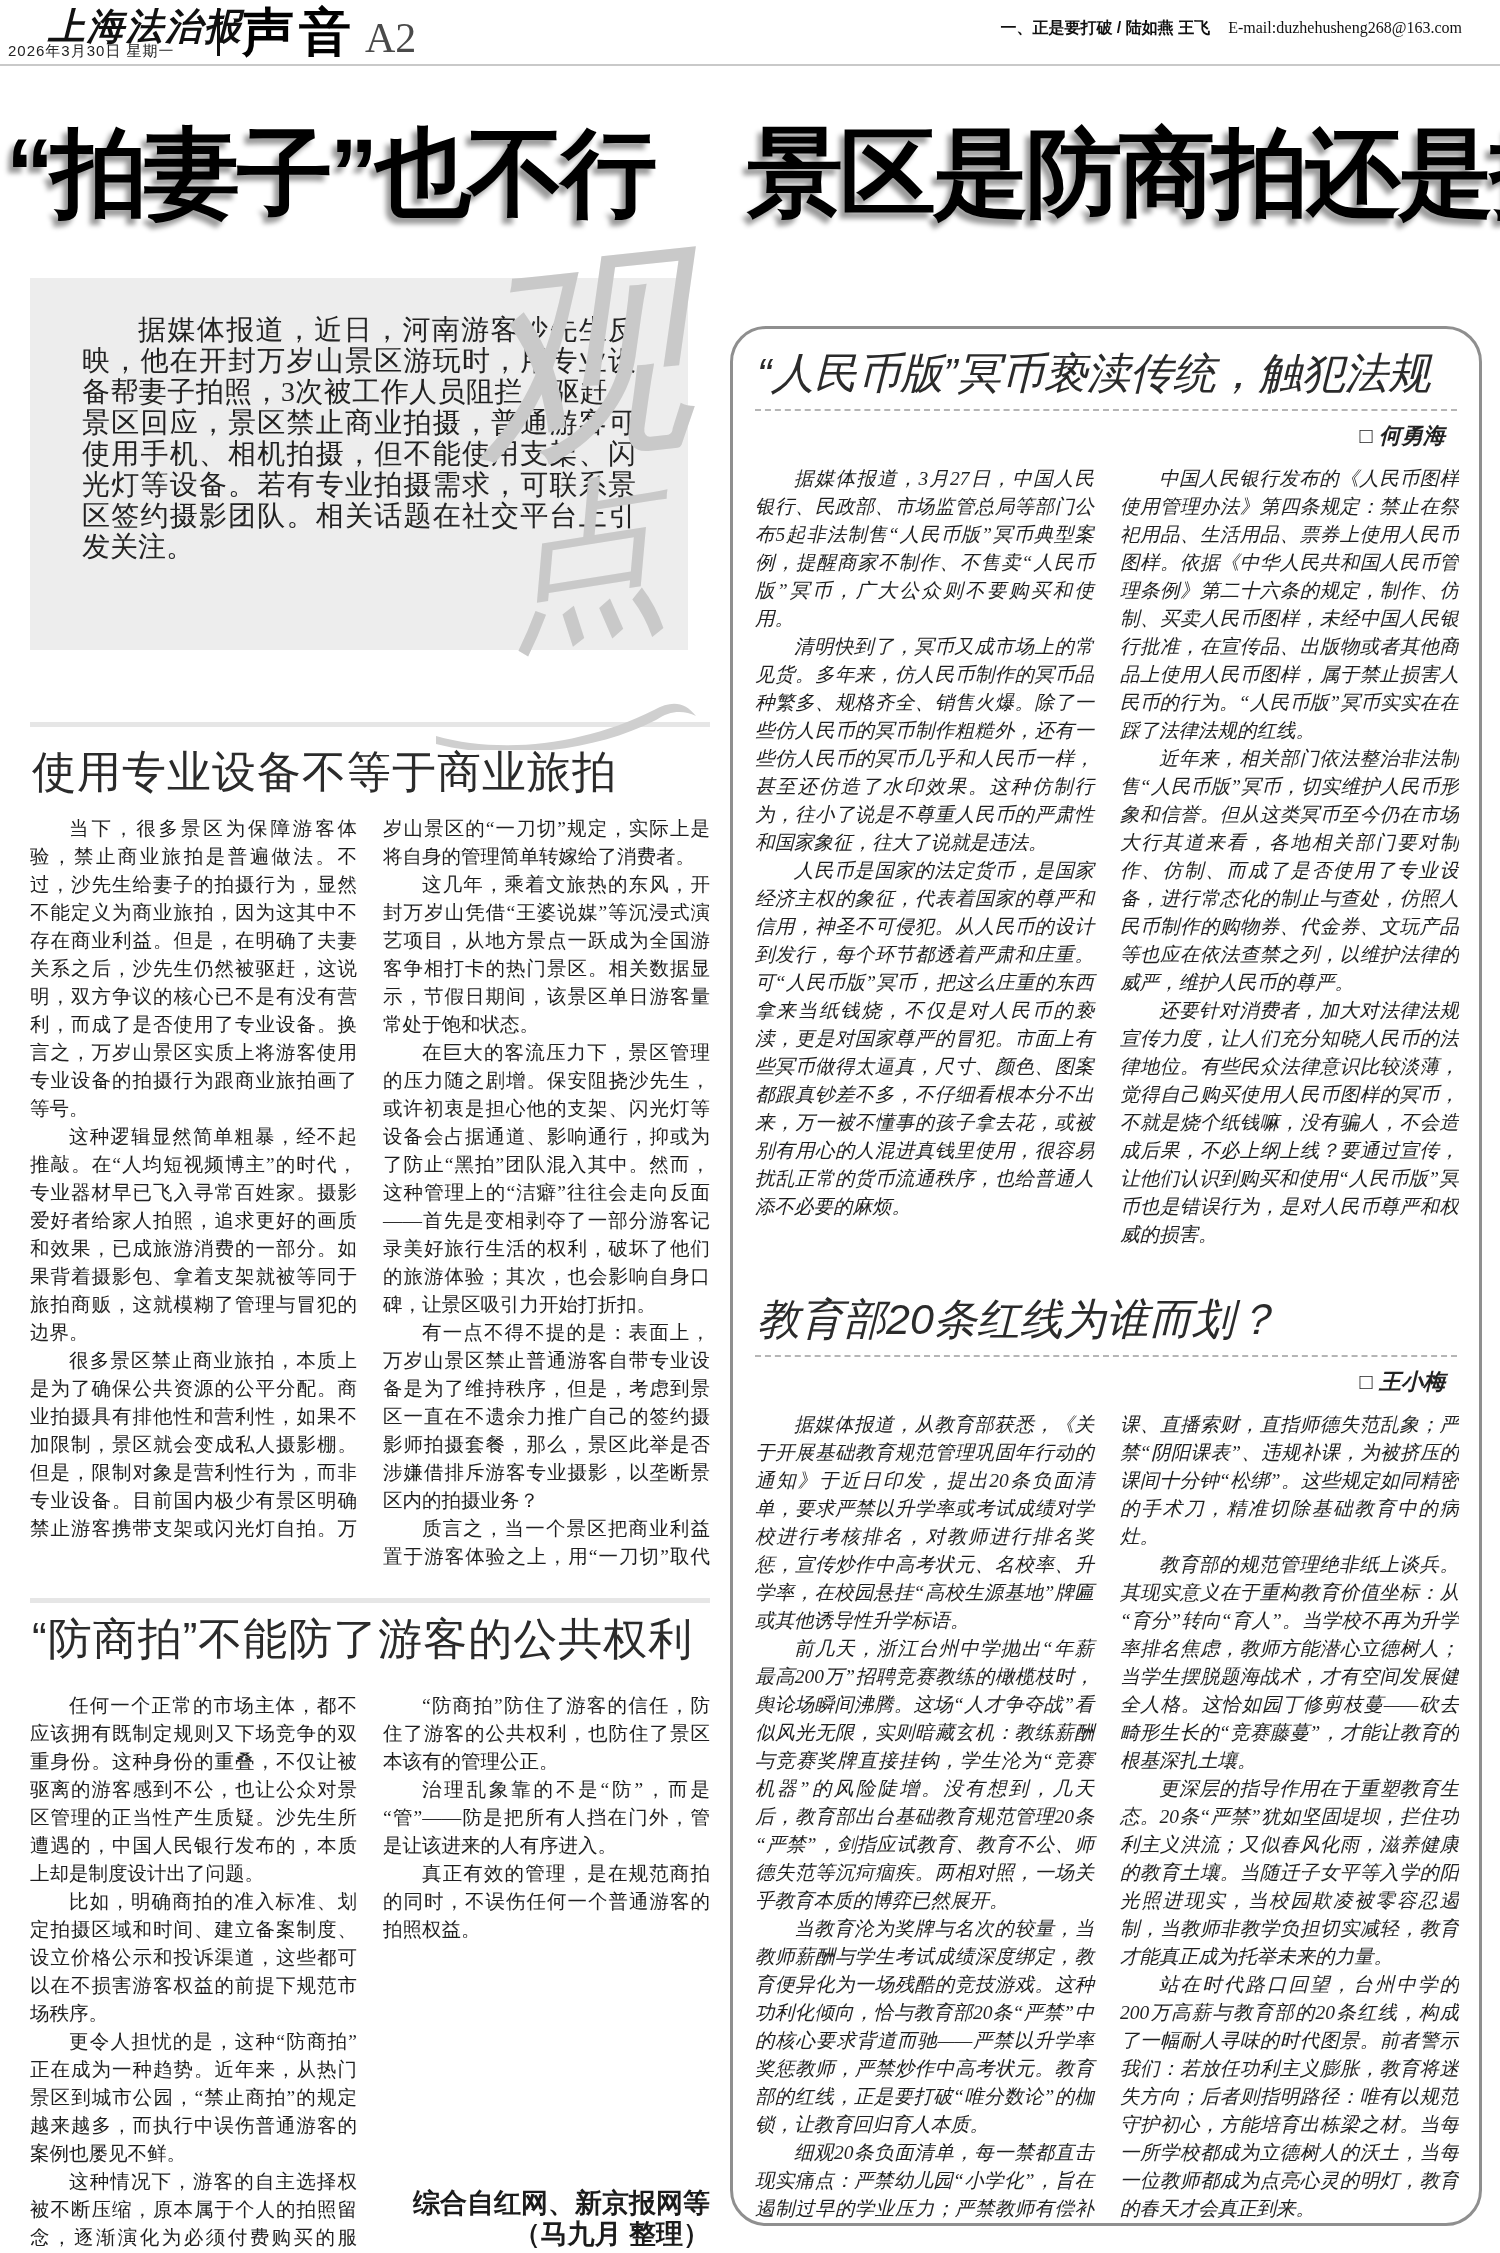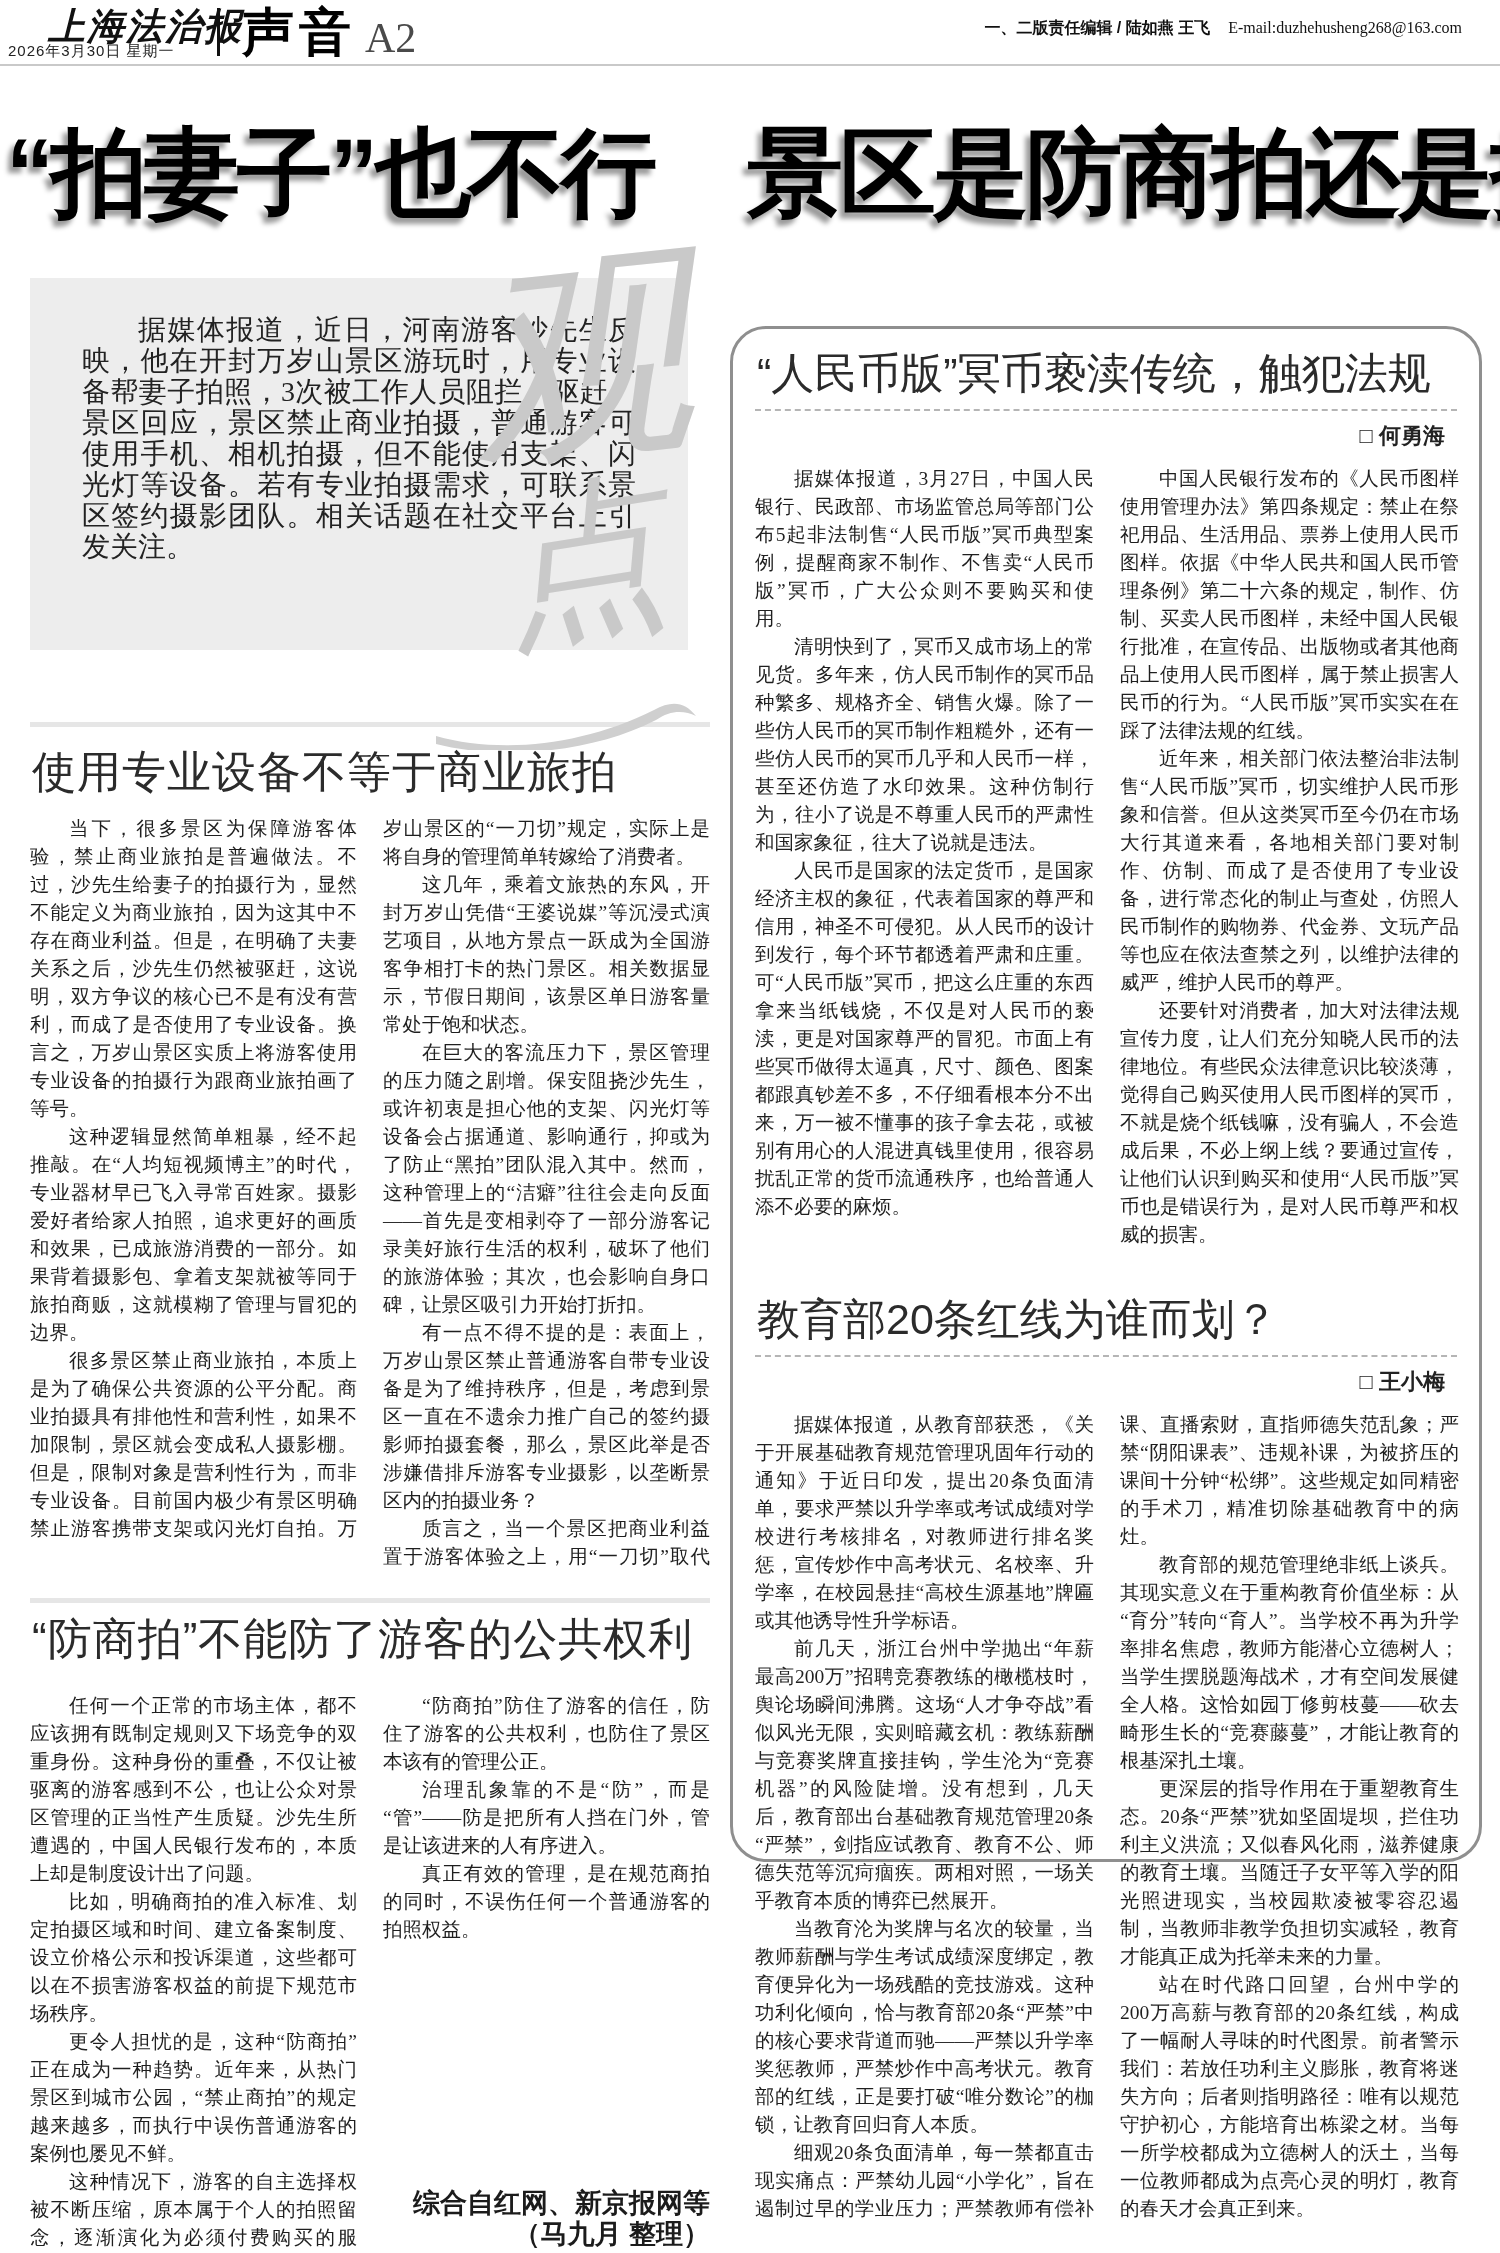--- a/index.html
+++ b/index.html
@@ -49,22 +49,22 @@
   .body-cols{columns:2;column-gap:26px;column-fill:auto;text-align:justify;overflow:hidden;}
   .body-cols p{margin:0;text-indent:2em;font-size:19.5px;line-height:28px;color:#1f1f1f;}
   .body1{position:absolute;left:30px;top:815px;width:680px;height:778px;}
   .body2{position:absolute;left:30px;top:1692px;width:680px;height:620px;}
 
   .attribution{position:absolute;left:380px;top:2186px;width:330px;background:#ffffff;text-align:right;
                font-weight:bold;font-size:27px;line-height:31px;padding:2px 6px 4px 0;z-index:4;
                font-family:"Liberation Sans","DejaVu Sans",sans-serif;}
 
   
-  .right-box{position:absolute;left:730px;top:326px;width:752px;height:1536px;border:3px solid #8f8f8f;
-             border-radius:36px;box-sizing:border-box;background:#ffffff;z-index:2;}
+  .right-box{position:absolute;left:730px;top:326px;width:752px;height:1900px;border:3px solid #8f8f8f;
+             border-radius:36px;box-sizing:border-box;background:#ffffff;z-index:2;font-style:italic;}
   .box-title{position:absolute;left:24px;right:24px;margin:0;font-family:"Liberation Sans","DejaVu Sans",sans-serif;
              font-weight:400;font-size:43px;letter-spacing:0;color:#2b2b2b;white-space:nowrap;}
   .bt3{top:16px;} .bt4{top:962px;}
   .dash{position:absolute;left:22px;right:22px;height:0;border-top:2px dashed #b5b5b5;}
   .d3{top:80px;} .d4{top:1026px;}
   .author{position:absolute;right:34px;font-size:22px;font-weight:bold;color:#222;
           font-family:"Liberation Sans","DejaVu Sans",sans-serif;}
   .a3a{top:92px;} .a4a{top:1038px;}
   .body3{position:absolute;left:22px;top:136px;width:704px;height:800px;}
   .body4{position:absolute;left:22px;top:1082px;width:704px;height:820px;}
@@ -73,21 +73,21 @@
 <body>
 
 <div class="page">
 
   <div class="paper-logo">上海法治报</div>
   <div class="date-line">2026年3月30日 星期一</div>
   <div class="mast-divider"></div>
   <div class="section-name">声音</div>
   <div class="page-no">A2</div>
   <div class="mast-right">
-    <span class="editors">一、二版责任编辑 / 陆如燕 王飞</span>
+    <span class="editors">一、正是要打破 / 陆如燕 王飞</span>
     <span class="email">E-mail:duzhehusheng268@163.com</span>
   </div>
   <div class="mast-rule"></div>
 
   <h1 class="headline">“拍妻子”也不行　景区是防商拍还是护生意</h1>
 
   <span class="wm1">观</span>
   <span class="wm2">点</span>
   <svg class="wm-swoosh" width="272" height="64" viewBox="0 0 272 64">
     <path d="M6,50 C70,68 152,60 224,24 C242,14 255,16 266,30 C254,24 240,24 226,34 C160,68 68,74 6,58 Z" fill="#cfcfcf"></path>

